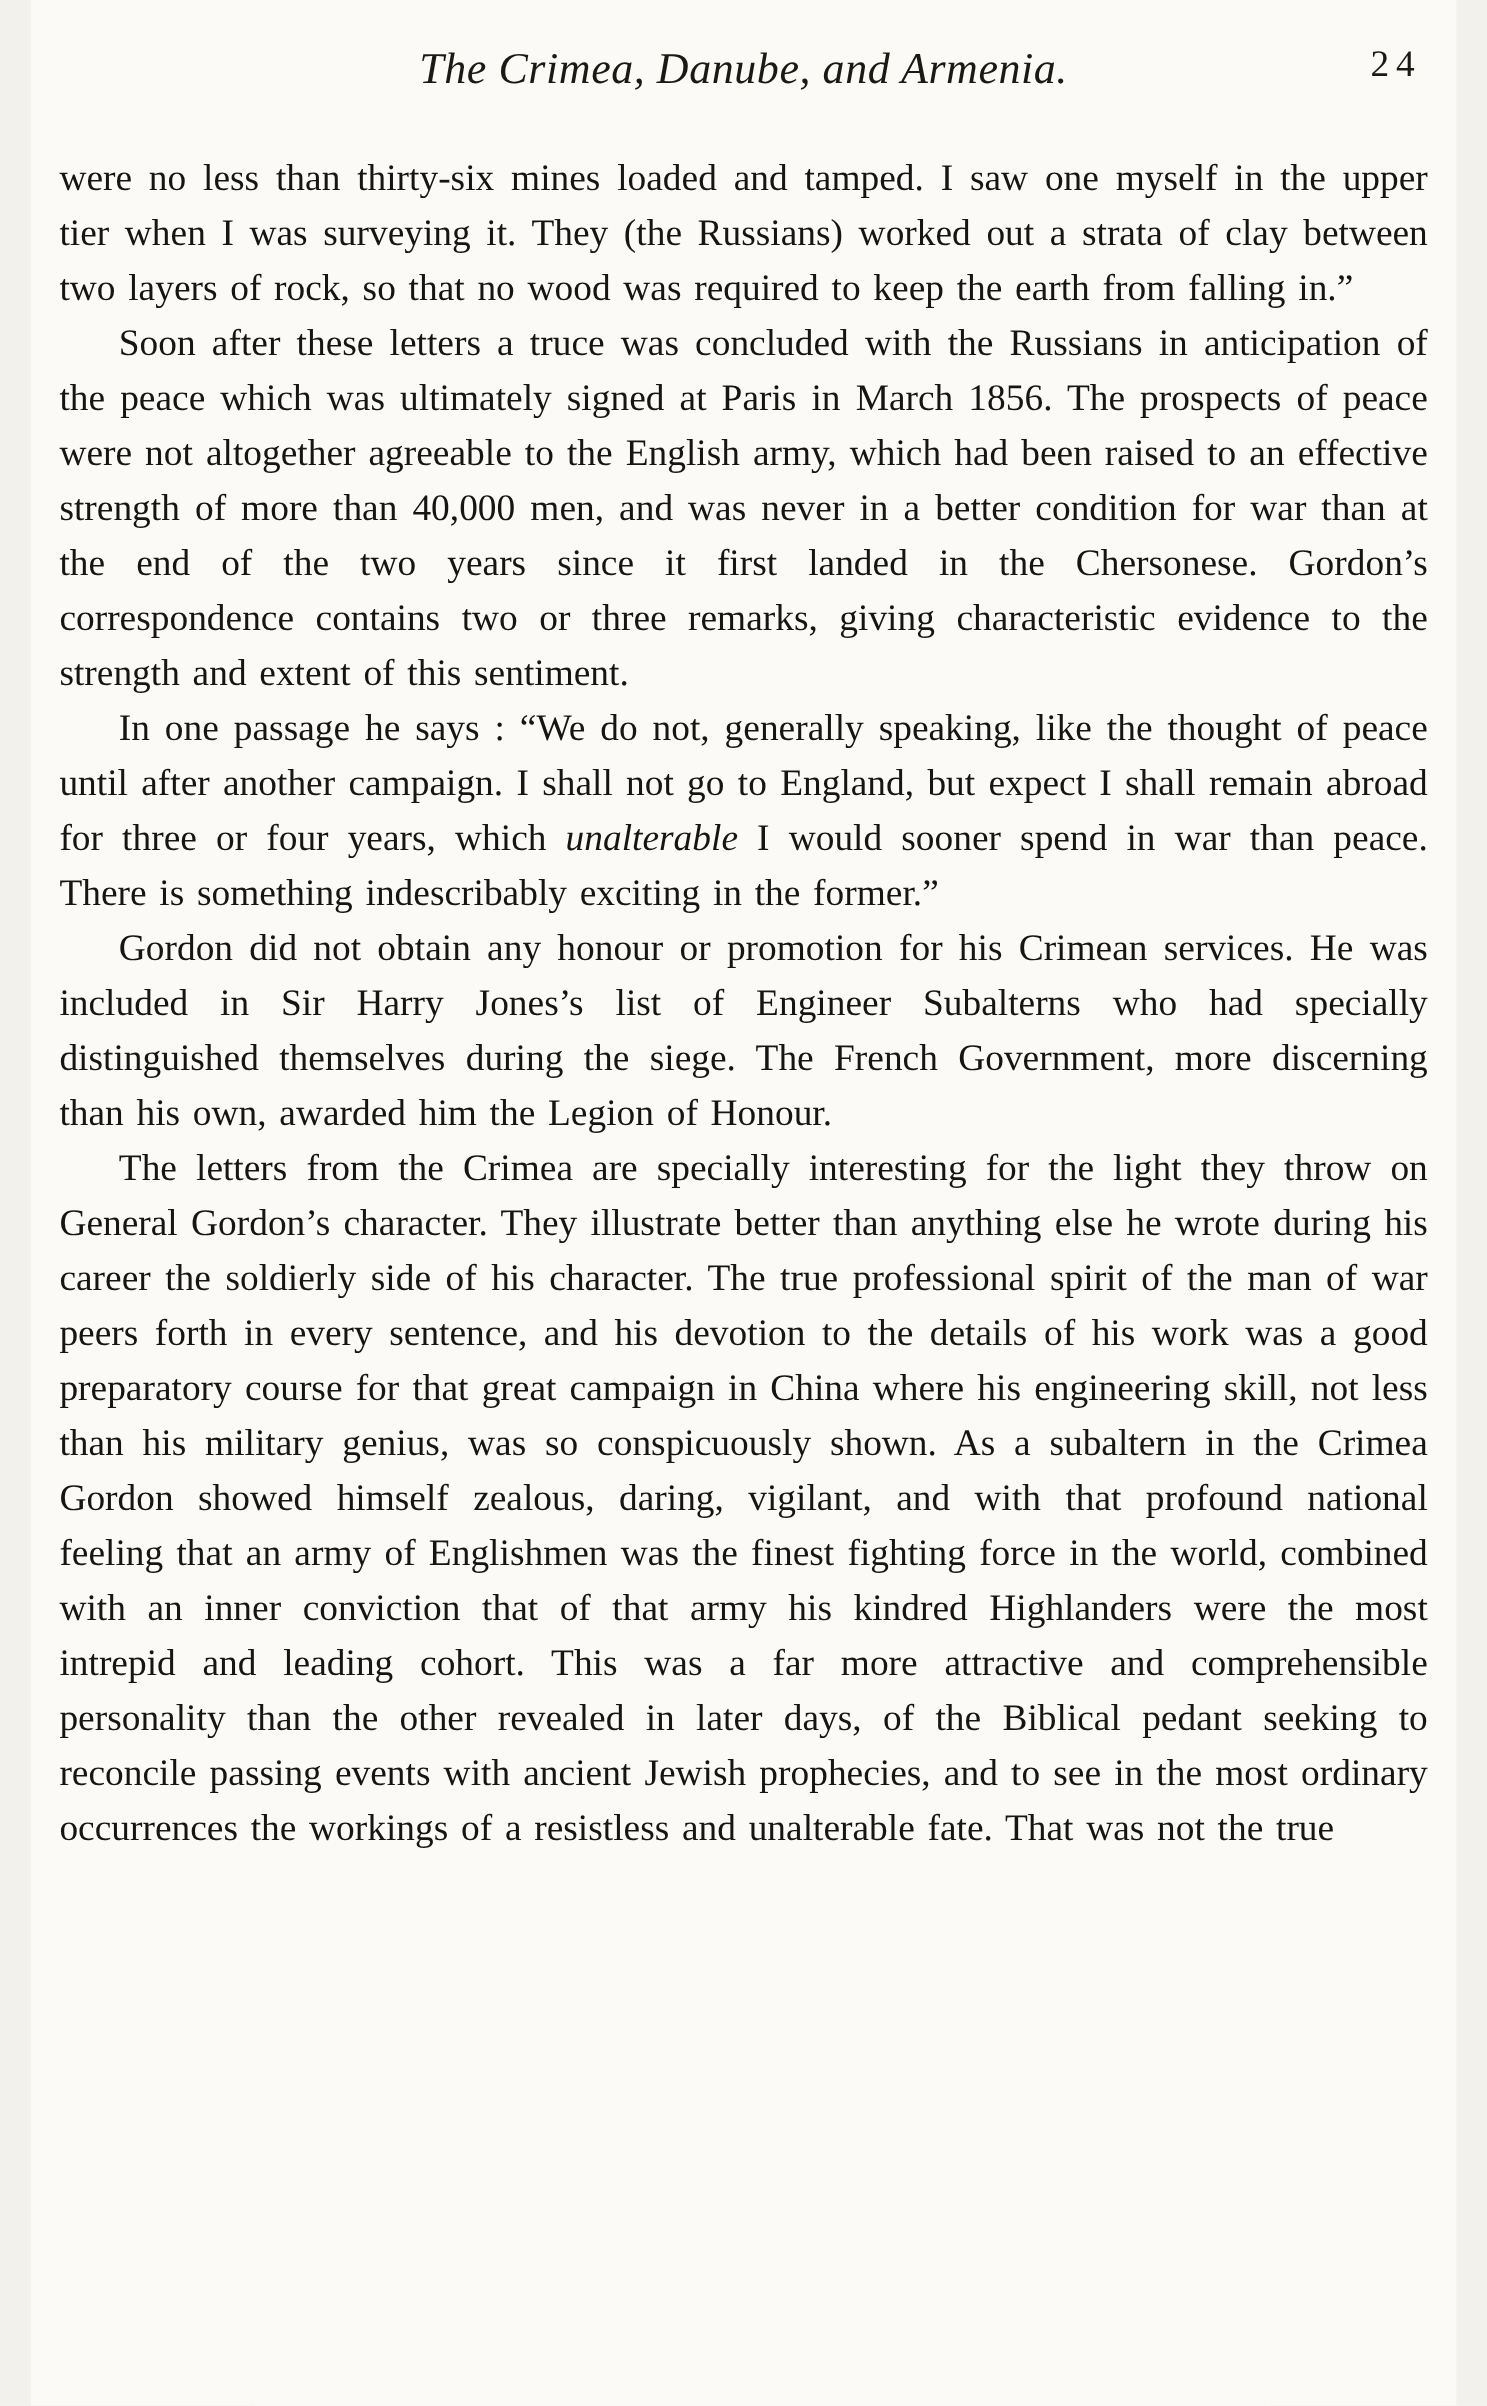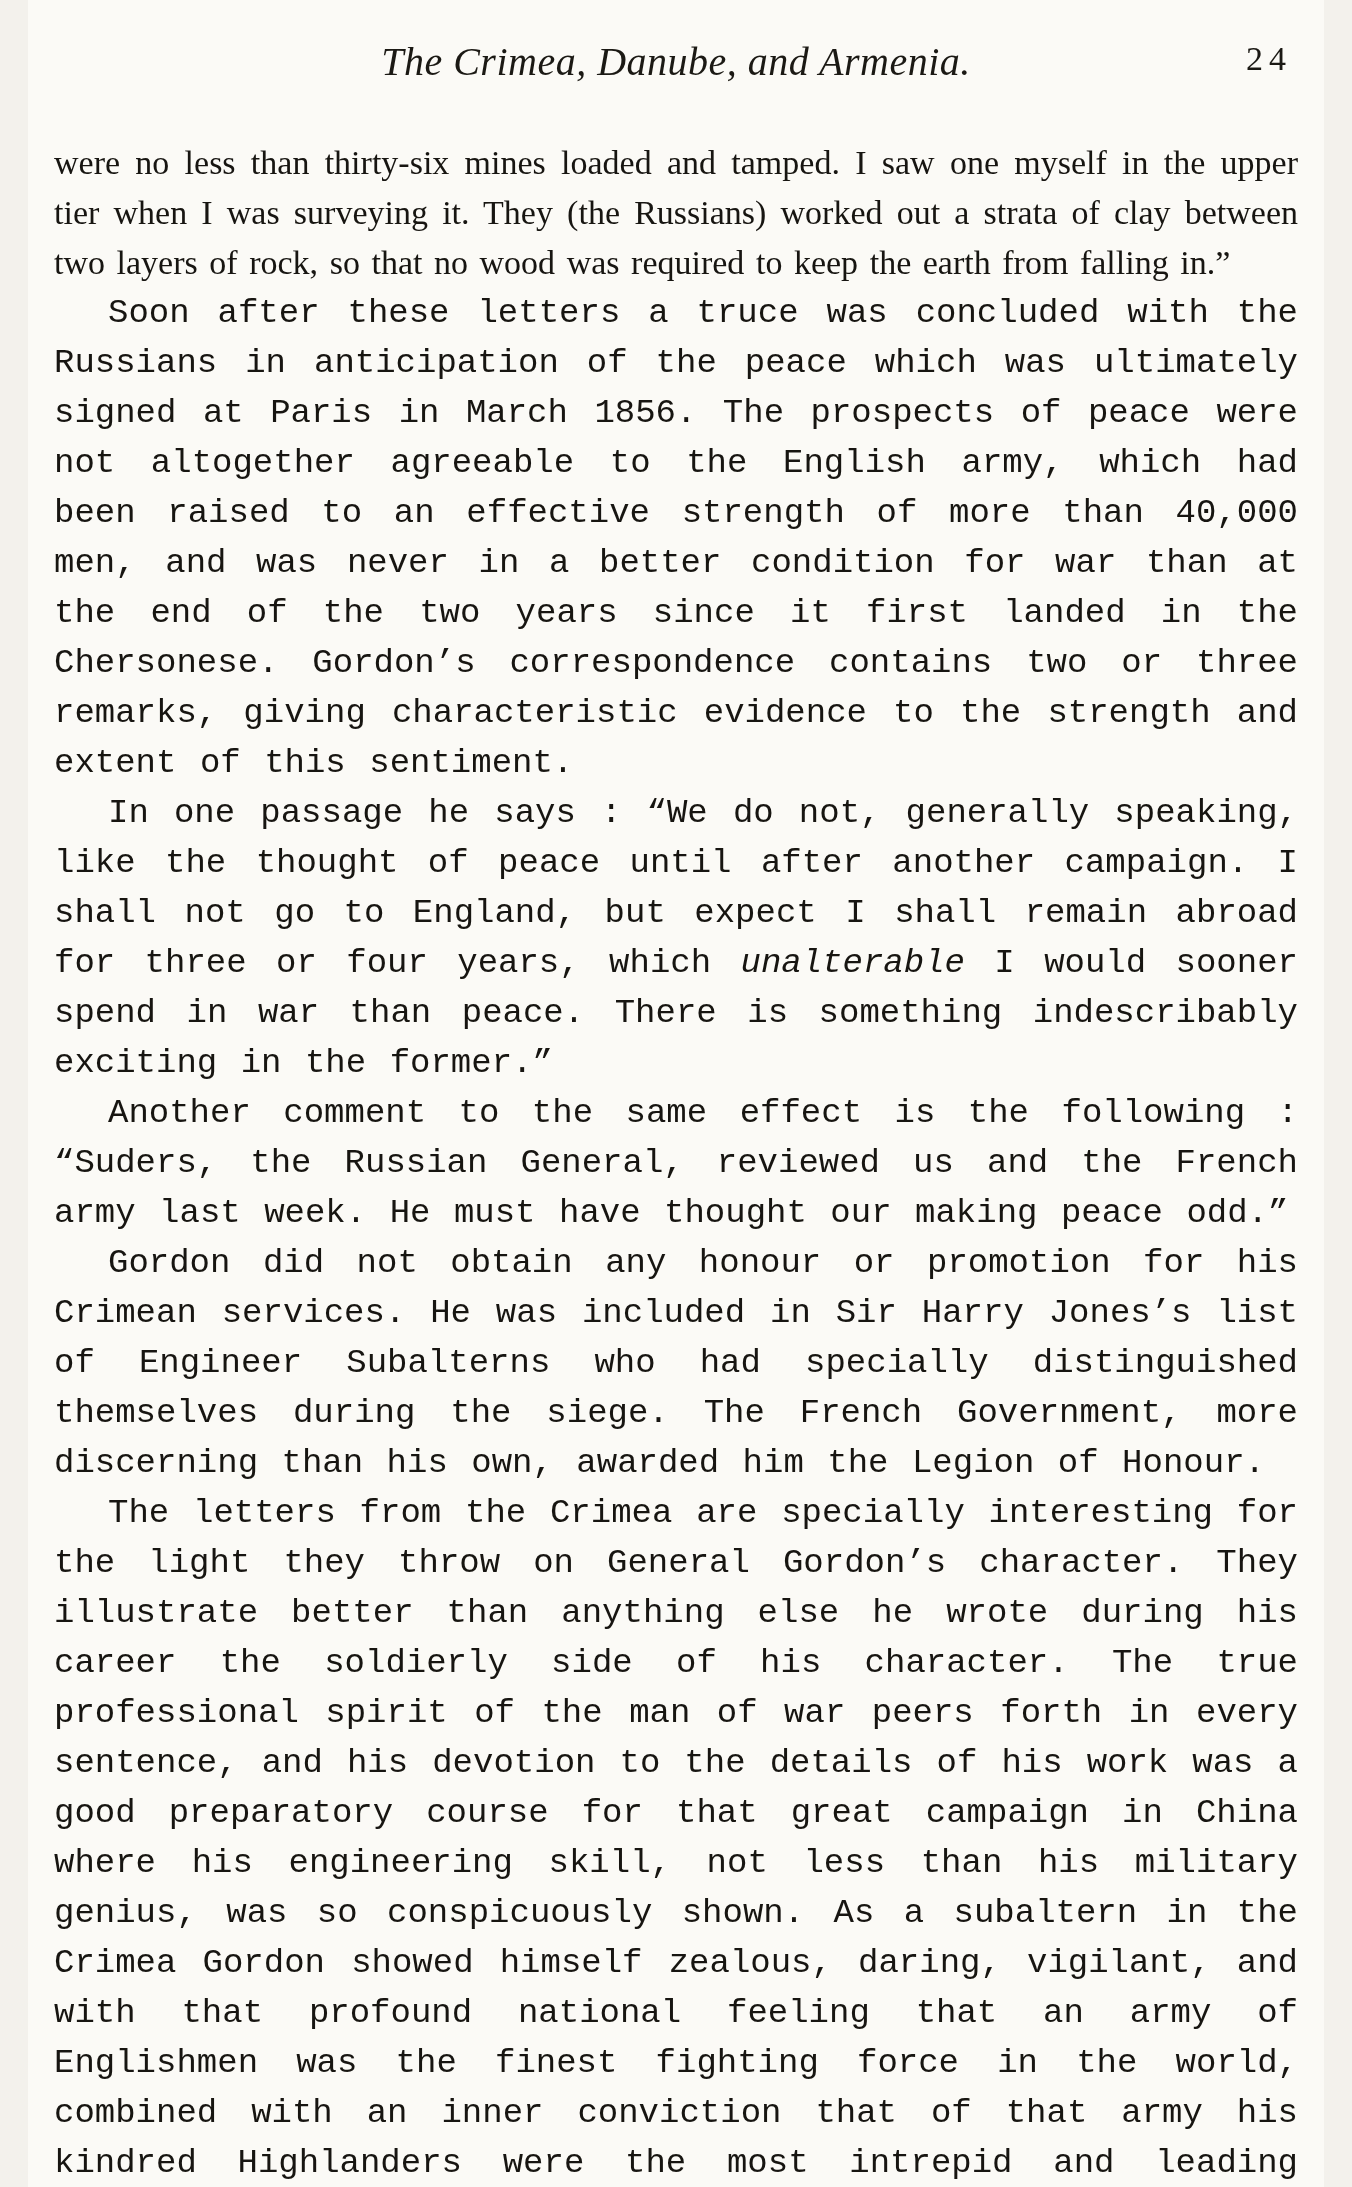--- a/index.html
+++ b/index.html
@@ -47,35 +47,33 @@
     font-size: 34px;
     line-height: 50px;
     text-align: justify;
     word-spacing: 0.09em;
   }
   .page-body p {
     margin: 0;
   }
   .page-body p.indent {
     text-indent: 54px;
-    font-family: Liberation Mono, monospace;
   }
   .page-body i {
     font-style: italic;
   }
 </style>
 </head>
 <body>
 
 <div class="page">
   <div class="page-header">
     <div class="page-title">The Crimea, Danube, and Armenia.</div>
     <div class="page-number">24</div>
   </div>
   <div class="page-body">
       <p><span>were no less than thirty-six mines loaded and tamped.  I saw one myself in the upper tier when I was surveying it.  They (the Russians) worked out a strata of clay between two layers of rock, so that no wood was required to keep the earth from falling in.”</span></p>
       <p class="indent"><span>Soon after these letters a truce was concluded with the Russians in anticipation of the peace which was ultimately signed at Paris in March 1856.  The prospects of peace were not altogether agreeable to the English army, which had been raised to an effective strength of more than 40,000 men, and was never in a better condition for war than at the end of the two years since it first landed in the Chersonese.  Gordon’s correspondence contains two or three remarks, giving characteristic evidence to the strength and extent of this sentiment.</span></p>
       <p class="indent"><span>In one passage he says : “We do not, generally speaking, like the thought of peace until after another campaign.  I shall not go to England, but expect I shall remain abroad for three or four years, which </span><i>unalterable</i><span> I would sooner spend in war than peace.  There is something indescribably exciting in the former.”</span></p>
-      <p class="indent"><span>Another comment to the same effect is the following : “Suders, the Russian General, reviewed us and the French army last week.  He must have thought our making peace odd.”</span></p>
       <p class="indent"><span>Gordon did not obtain any honour or promotion for his Crimean services.  He was included in Sir Harry Jones’s list of Engineer Subalterns who had specially distinguished themselves during the siege.  The French Government, more discerning than his own, awarded him the Legion of Honour.</span></p>
       <p class="indent"><span>The letters from the Crimea are specially interesting for the light they throw on General Gordon’s character.  They illustrate better than anything else he wrote during his career the soldierly side of his character.  The true professional spirit of the man of war peers forth in every sentence, and his devotion to the details of his work was a good preparatory course for that great campaign in China where his engineering skill, not less than his military genius, was so conspicuously shown.  As a subaltern in the Crimea Gordon showed himself zealous, daring, vigilant, and with that profound national feeling that an army of Englishmen was the finest fighting force in the world, combined with an inner conviction that of that army his kindred Highlanders were the most intrepid and leading cohort.  This was a far more attractive and comprehensible personality than the other revealed in later days, of the Biblical pedant seeking to reconcile passing events with ancient Jewish prophecies, and to see in the most ordinary occurrences the workings of a resistless and unalterable fate.  That was not the true</span></p>
     </div>
 </div>
 
 </body></html>

